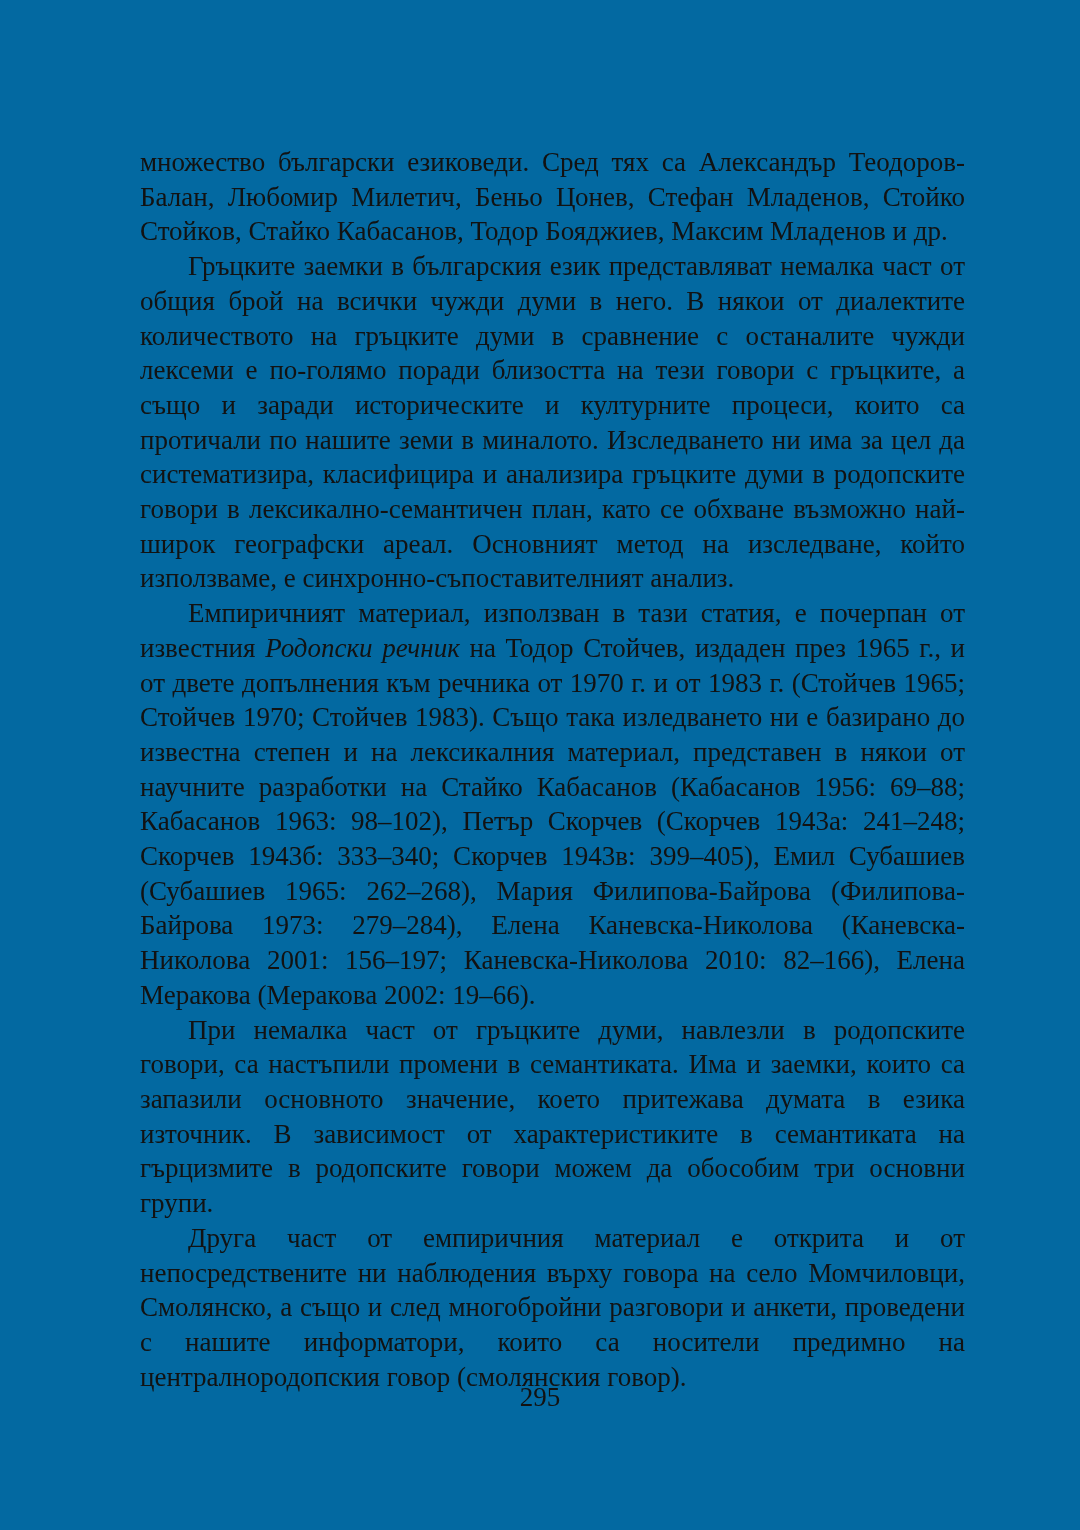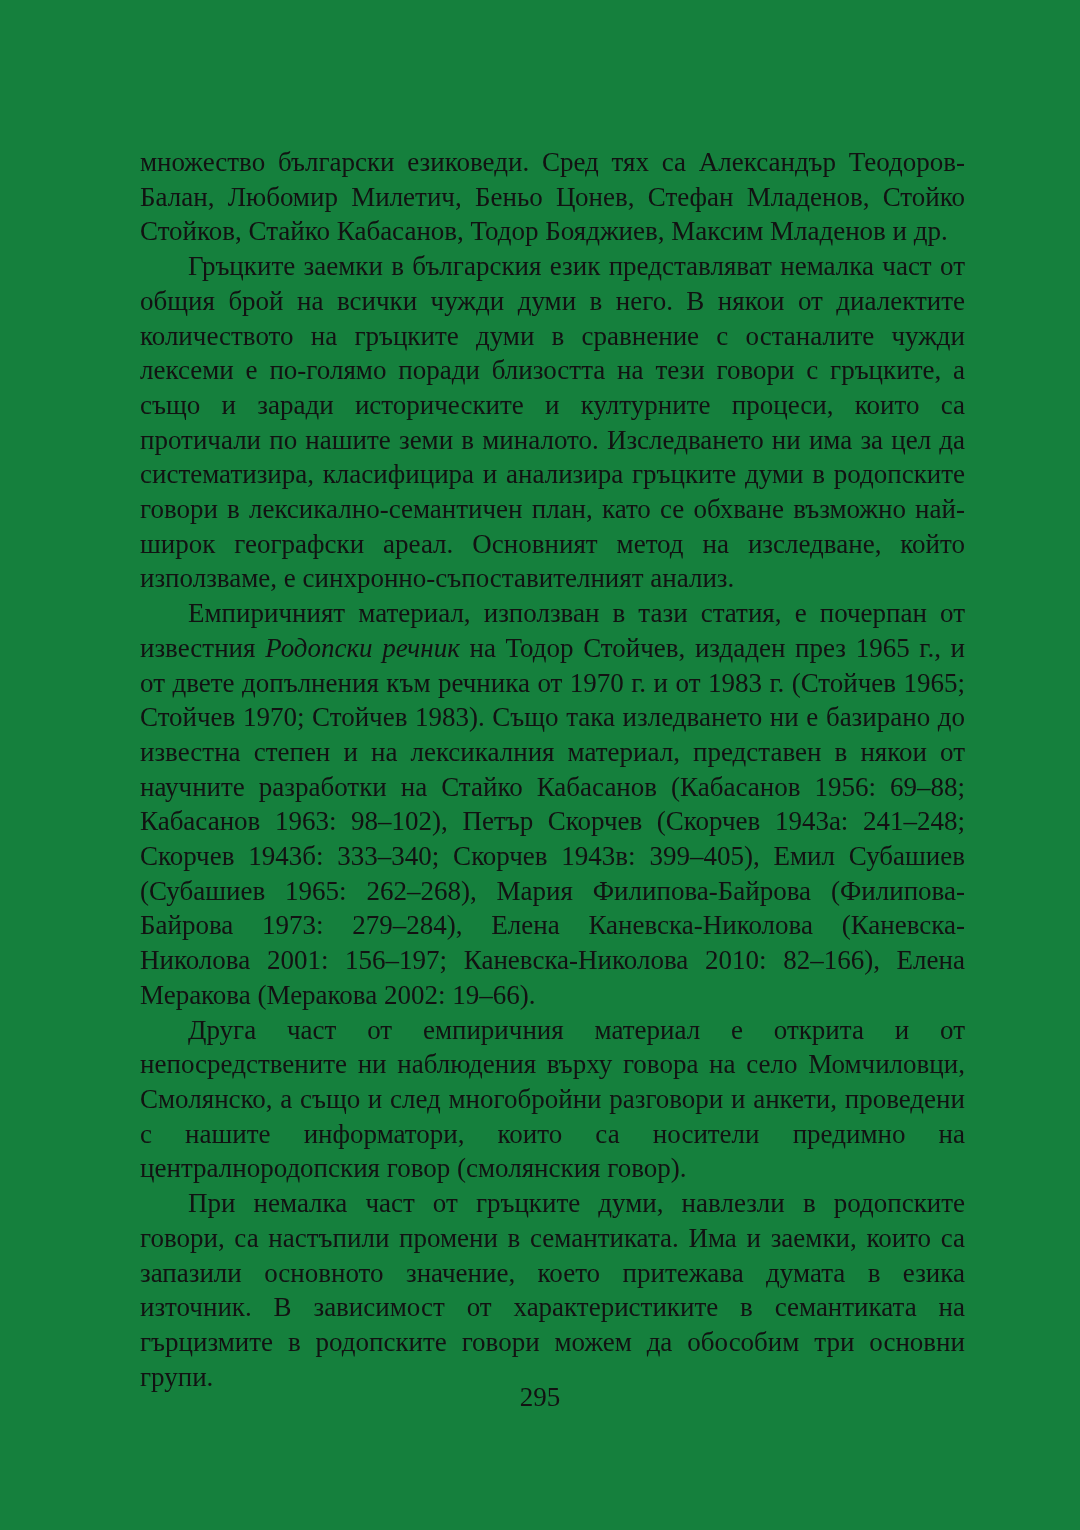--- a/index.html
+++ b/index.html
@@ -11,21 +11,21 @@
     height: 1530px;
     background: #fefefe;
     position: relative;
     font-family: "Liberation Serif", serif;
     color: #121212;
     overflow: hidden;
   }
   .page {
     position: absolute;
     inset: 0;
-    background: #15803d;
+    background: #0369a1;
   }
   .text-block {
     position: absolute;
     left: 140px;
     top: 145px;
     width: 825px;
   }
   .para {
     margin: 0;
     font-size: 27px;
@@ -53,17 +53,17 @@
   }
 </style>
 </head>
 <body>
 
 <div class="page">
   <div class="text-block">
     <p class="para no-indent">множество български езиковеди. Сред тях са Александър Теодоров-Балан, Любомир Милетич, Беньо Цонев, Стефан Младенов, Стойко Стойков, Стайко Кабасанов, Тодор Бояджиев, Максим Младенов и др.</p>
     <p class="para">Гръцките заемки в българския език представляват немалка част от общия брой на всички чужди думи в него. В някои от диалектите количеството на гръцките думи в сравнение с останалите чужди лексеми е по-голямо поради близостта на тези говори с гръцките, а също и заради историческите и културните процеси, които са протичали по нашите земи в миналото. Изследването ни има за цел да систематизира, класифицира и анализира гръцките думи в родопските говори в лексикално-семантичен план, като се обхване възможно най-широк географски ареал. Основният метод на изследване, който използваме, е синхронно-съпоставителният анализ.</p>
     <p class="para"><span>Емпиричният материал, използван в тази статия, е почерпан от известния </span><em class="book-title">Родопски речник</em><span> на Тодор Стойчев, издаден през 1965 г., и от двете допълнения към речника от 1970 г. и от 1983 г. (Стойчев 1965; Стойчев 1970; Стойчев 1983). Също така изледването ни е базирано до известна степен и на лексикалния материал, представен в някои от научните разработки на Стайко Кабасанов (Кабасанов 1956: 69–88; Кабасанов 1963: 98–102), Петър Скорчев (Скорчев 1943а: 241–248; Скорчев 1943б: 333–340; Скорчев 1943в: 399–405), Емил Субашиев (Субашиев 1965: 262–268), Мария Филипова-Байрова (Филипова-Байрова 1973: 279–284), Елена Каневска-Николова (Каневска-Николова 2001: 156–197; Каневска-Николова 2010: 82–166), Елена Меракова (Меракова 2002: 19–66).</span></p>
+    <p class="para">При немалка част от гръцките думи, навлезли в родопските говори, са настъпили промени в семантиката. Има и заемки, които са запазили основното значение, което притежава думата в езика източник. В зависимост от характеристиките в семантиката на гърцизмите в родопските говори можем да обособим три основни групи.</p>
     <p class="para">Друга част от емпиричния материал е открита и от непосредствените ни наблюдения върху говора на село Момчиловци, Смолянско, а също и след многобройни разговори и анкети, проведени с нашите информатори, които са носители предимно на централнородопския говор (смолянския говор).</p>
-    <p class="para">При немалка част от гръцките думи, навлезли в родопските говори, са настъпили промени в семантиката. Има и заемки, които са запазили основното значение, което притежава думата в езика източник. В зависимост от характеристиките в семантиката на гърцизмите в родопските говори можем да обособим три основни групи.</p>
   </div>
   <div class="page-number">295</div>
 </div>
 
 </body></html>

